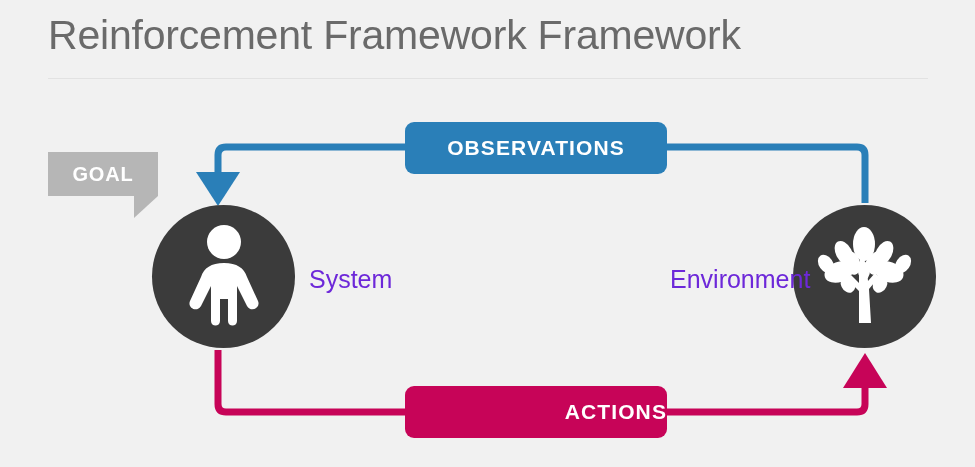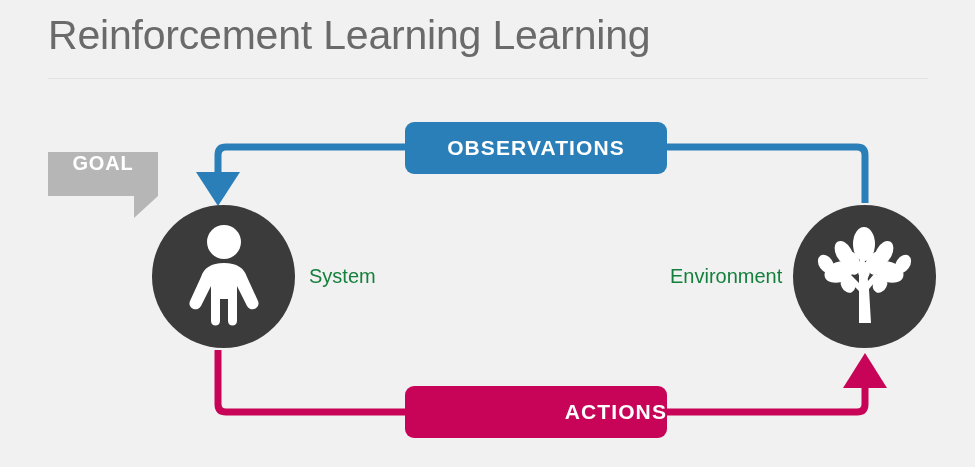--- a/index.html
+++ b/index.html
@@ -81,21 +81,21 @@
 
   
   #goal-callout {
     position: absolute;
     left: 48px;
     top: 152px;
     width: 110px;
     height: 44px;
     background: #b6b6b6;
     display: flex;
-    align-items: flex-start;
+    align-items: center;
     justify-content: center;
   }
   #goal-label {
     color: #ffffff;
     font-size: 20px;
     font-weight: bold;
     letter-spacing: 0.8px;
   }
   #goal-tail {
     position: absolute;
@@ -103,22 +103,22 @@
     top: 196px;
     width: 0;
     height: 0;
     border-left: 24px solid #b6b6b6;
     border-bottom: 22px solid transparent;
   }
 
   
   .node-label {
     position: absolute;
-    font-size: 20px;
-    color: #15803d;
+    font-size: 25px;
+    color: #6d28d9;
     white-space: nowrap;
   }
   #system-label  { left: 309px; top: 265px; }
   #environment-label { left: 670px; top: 265px; }
 
   
   .node-circle {
     position: absolute;
     width: 143px;
     height: 143px;
@@ -130,21 +130,21 @@
   }
   #system-node { left: 152px; top: 205px; }
   #environment-node { left: 793px; top: 205px; }
   .node-icon { display: block; }
 </style>
 </head>
 <body>
 
 <div id="stage">
 
-  <div id="page-title">Reinforcement Learning Learning</div>
+  <div id="page-title">Reinforcement Framework Framework</div>
   <div id="title-divider"></div>
 
   <svg id="diagram-svg" viewBox="0 0 975 467" xmlns="http://www.w3.org/2000/svg">
 
     <g>
       <path d="M 865 203 L 865 155 Q 865 147 857 147 L 667 147" fill="none" stroke="#2a7fb8" stroke-width="7" stroke-linecap="butt"></path>
       <path d="M 405 147 L 226 147 Q 218 147 218 155 L 218 176" fill="none" stroke="#2a7fb8" stroke-width="7" stroke-linecap="butt"></path>
       <polygon points="218,206 196,172 240,172" fill="#2a7fb8"></polygon>
     </g>
 

